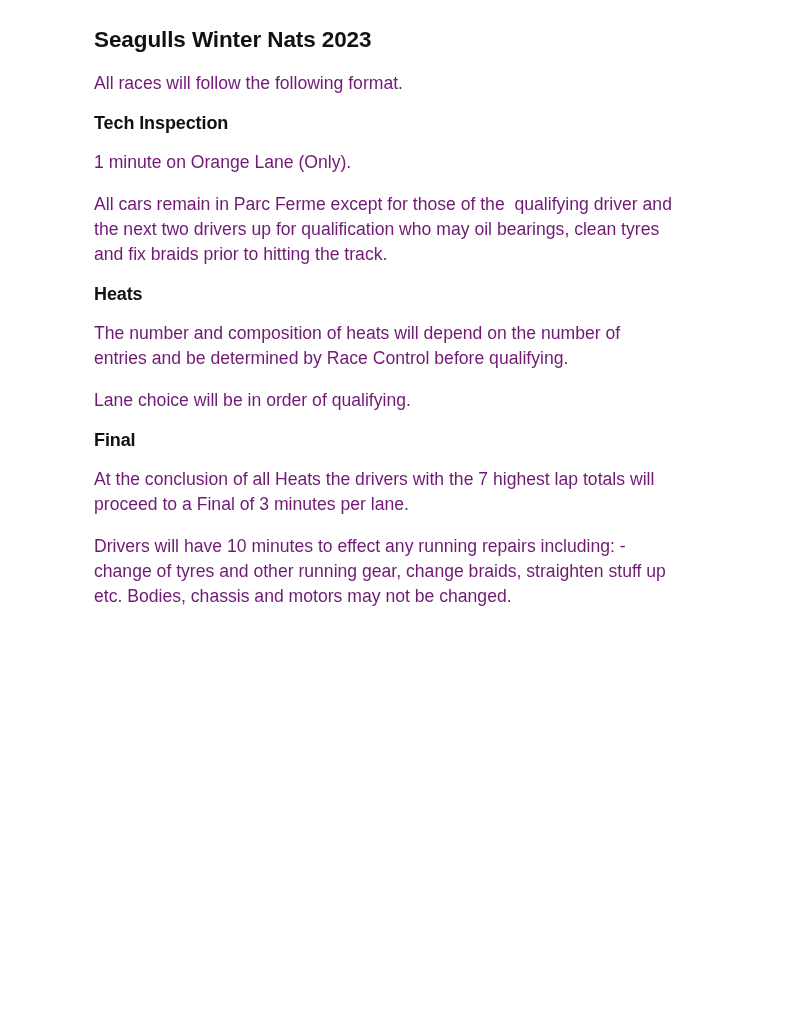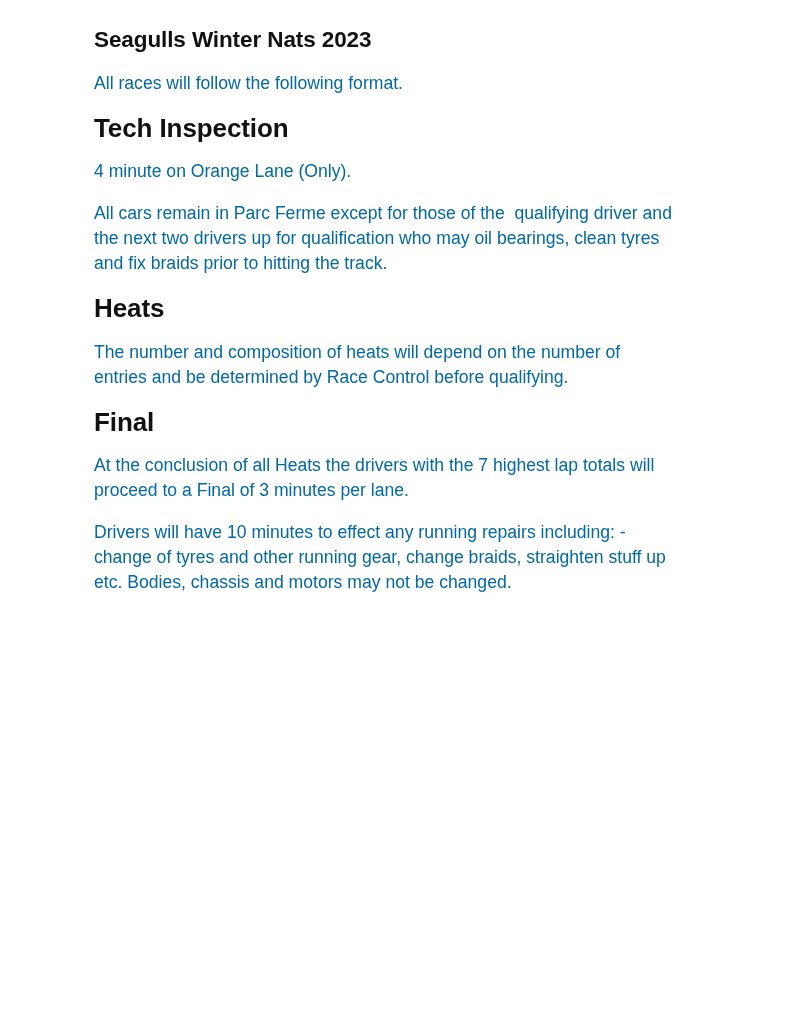--- a/index.html
+++ b/index.html
@@ -25,33 +25,33 @@
   }
   .doc-title {
     font-size: 22.5px;
     font-weight: bold;
     line-height: 1.18;
     letter-spacing: -0.1px;
     margin: 0 0 17px 0;
     color: #111111;
   }
   .section-heading {
-    font-size: 26px;
+    font-size: 18px;
     font-weight: bold;
     line-height: 1.18;
     letter-spacing: -0.1px;
     margin: 0 0 16px 0;
     color: #111111;
   }
   .para {
     font-size: 17.6px;
     font-weight: normal;
     line-height: 1.42;
     margin: 0 0 17px 0;
-    color: #0369a1;
+    color: #701a75;
     white-space: pre-wrap;
   }
   .para.last-in-block {
     margin-bottom: 19px;
   }
   .section {
     margin: 0;
   }
   .section + .section {
     margin-top: 4px;
@@ -64,26 +64,27 @@
 
   <h1 class="doc-title">Seagulls Winter Nats 2023</h1>
 
   <p class="para">All races will follow the following format.</p>
 
   <div id="sections-container">
       <div class="section">
         <h2 class="section-heading">Tech Inspection</h2>
       </div>
       <div class="section">
-        <p class="para">4 minute on Orange Lane (Only).</p>
+        <p class="para">1 minute on Orange Lane (Only).</p>
         <p class="para">All cars remain in Parc Ferme except for those of the  qualifying driver and the next two drivers up for qualification who may oil bearings, clean tyres and fix braids prior to hitting the track.</p>
       </div>
       <div class="section">
         <h2 class="section-heading">Heats</h2>
         <p class="para">The number and composition of heats will depend on the number of entries and be determined by Race Control before qualifying.</p>
+        <p class="para">Lane choice will be in order of qualifying.</p>
       </div>
       <div class="section">
         <h2 class="section-heading">Final</h2>
         <p class="para">At the conclusion of all Heats the drivers with the 7 highest lap totals will proceed to a Final of 3 minutes per lane.</p>
         <p class="para">Drivers will have 10 minutes to effect any running repairs including: - change of tyres and other running gear, change braids, straighten stuff up etc. Bodies, chassis and motors may not be changed.</p>
       </div>
     </div>
 
 </div>
 

